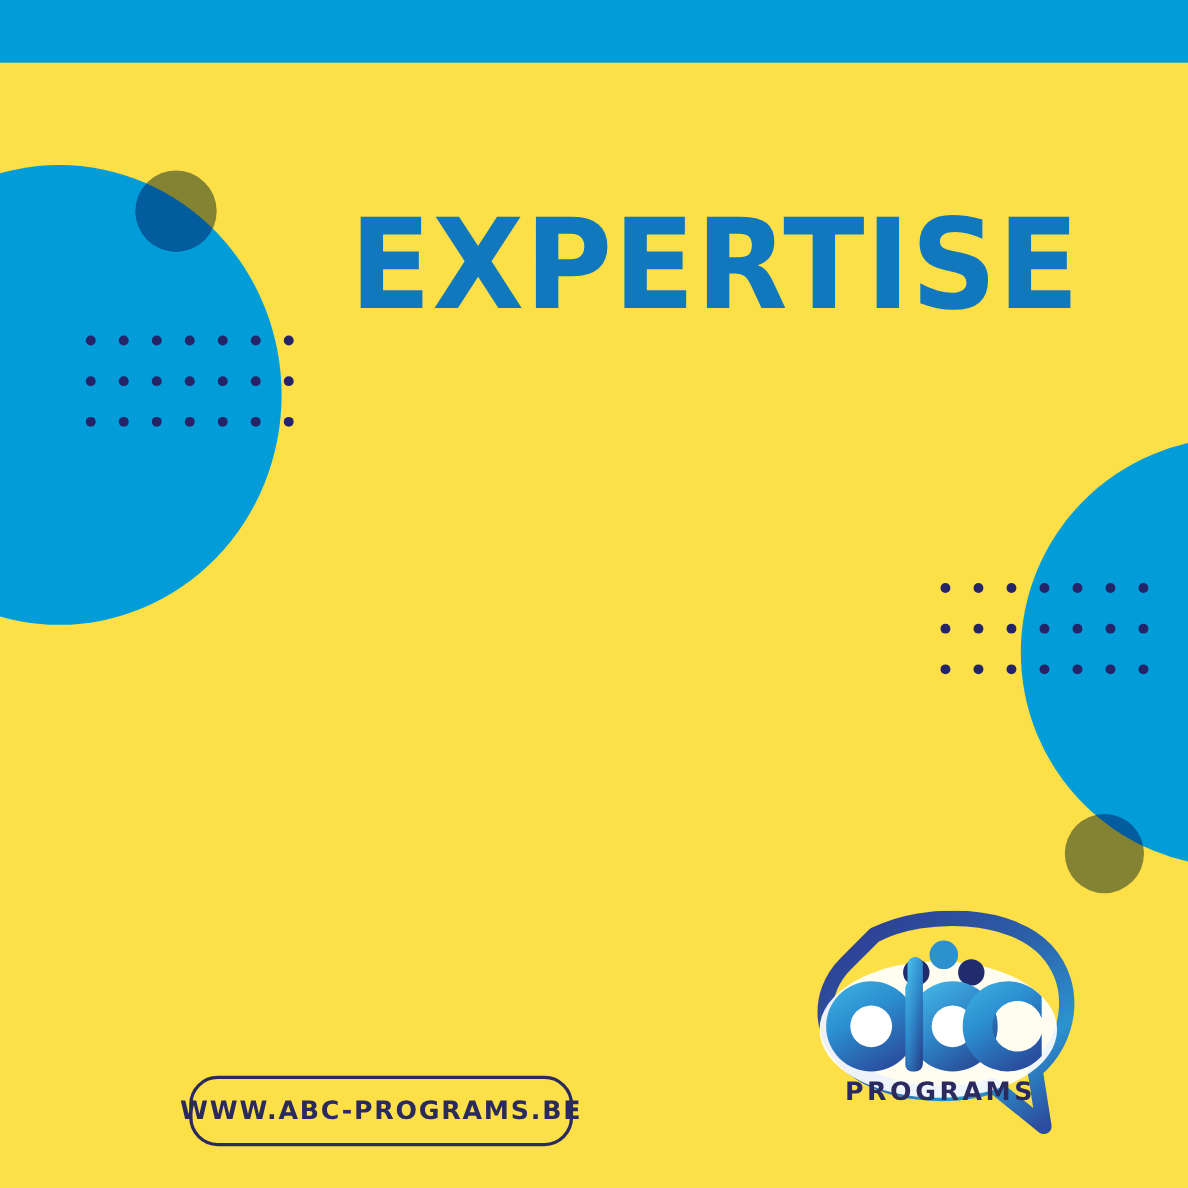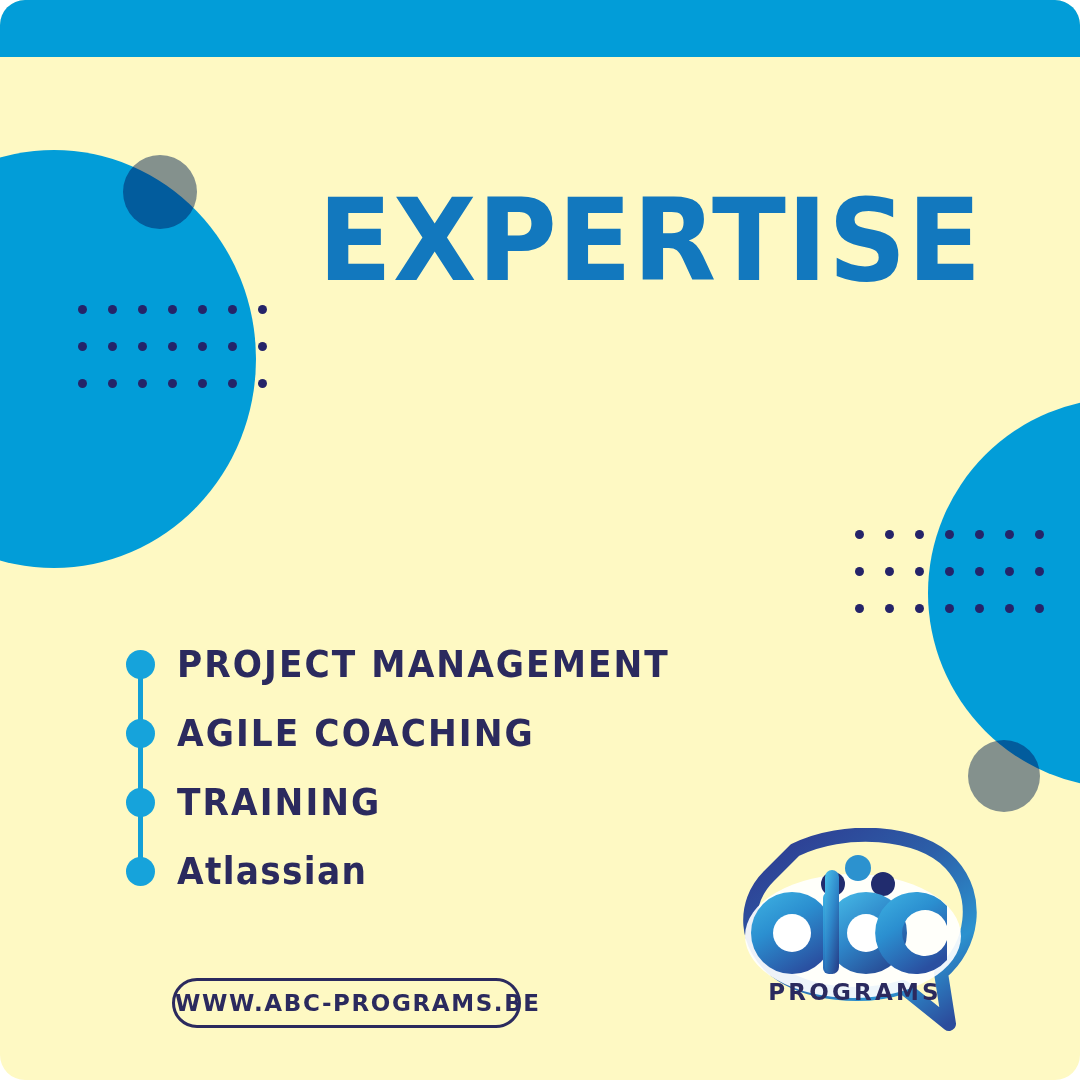--- a/index.html
+++ b/index.html
@@ -8,23 +8,22 @@
     background: #ffffff;
   }
   body {
     font-family: "Liberation Sans", sans-serif;
   }
 
   #poster {
     position: relative;
     width: 1080px;
     height: 1080px;
-    background: #fef9c3;
+    background: #fde047;
     overflow: hidden;
-    border-radius: 25px;
   }
 
   
   .top-bar {
     position: absolute;
     left: 0;
     top: 0;
     width: 1080px;
     height: 57px;
     background: #029DD8;
@@ -158,26 +157,27 @@
   .list-label.mixedcase {
     letter-spacing: 1.4px;
   }
 
   
   .website-badge {
     position: absolute;
     left: 172px;
     top: 978px;
     width: 349px;
-    height: 50px;
+    height: 64px;
     box-sizing: border-box;
     border: 3px solid #2B2A5E;
     border-radius: 26px;
     display: flex;
     align-items: center;
+    justify-content: center;
     background: transparent;
   }
   .website-badge .url-text {
     font-family: "DejaVu Sans", sans-serif;
     font-weight: bold;
     font-size: 23px;
     letter-spacing: 1.6px;
     color: #2B2A5E;
     white-space: nowrap;
   }
@@ -251,43 +251,20 @@
       <span class="dot"></span>
       <span class="dot"></span>
       <span class="dot"></span>
       <span class="dot"></span>
       <span class="dot"></span>
       <span class="dot"></span>
     </div>
 
   <div class="poster-title">EXPERTISE</div>
 
-  <div class="expertise-list">
-    <div class="list-rail"></div>
-
-    <div class="list-item">
-      <span class="list-bullet"></span>
-      <span class="list-label">PROJECT MANAGEMENT</span>
-    </div>
-
-    <div class="list-item">
-      <span class="list-bullet"></span>
-      <span class="list-label">AGILE COACHING</span>
-    </div>
-
-    <div class="list-item">
-      <span class="list-bullet"></span>
-      <span class="list-label">TRAINING</span>
-    </div>
-
-    <div class="list-item">
-      <span class="list-bullet"></span>
-      <span class="list-label mixedcase">Atlassian</span>
-    </div>
-  </div>
 
   <div class="website-badge">
     <span class="url-text">WWW.ABC-PROGRAMS.BE</span>
   </div>
 
   <div class="brand-logo">
     <svg viewBox="0 0 250 215" xmlns="http://www.w3.org/2000/svg" aria-hidden="true">
       <defs>
         <linearGradient id="gradDark" x1="0" y1="0" x2="1" y2="1">
           <stop offset="0%" stop-color="#2B3A8C"></stop>

